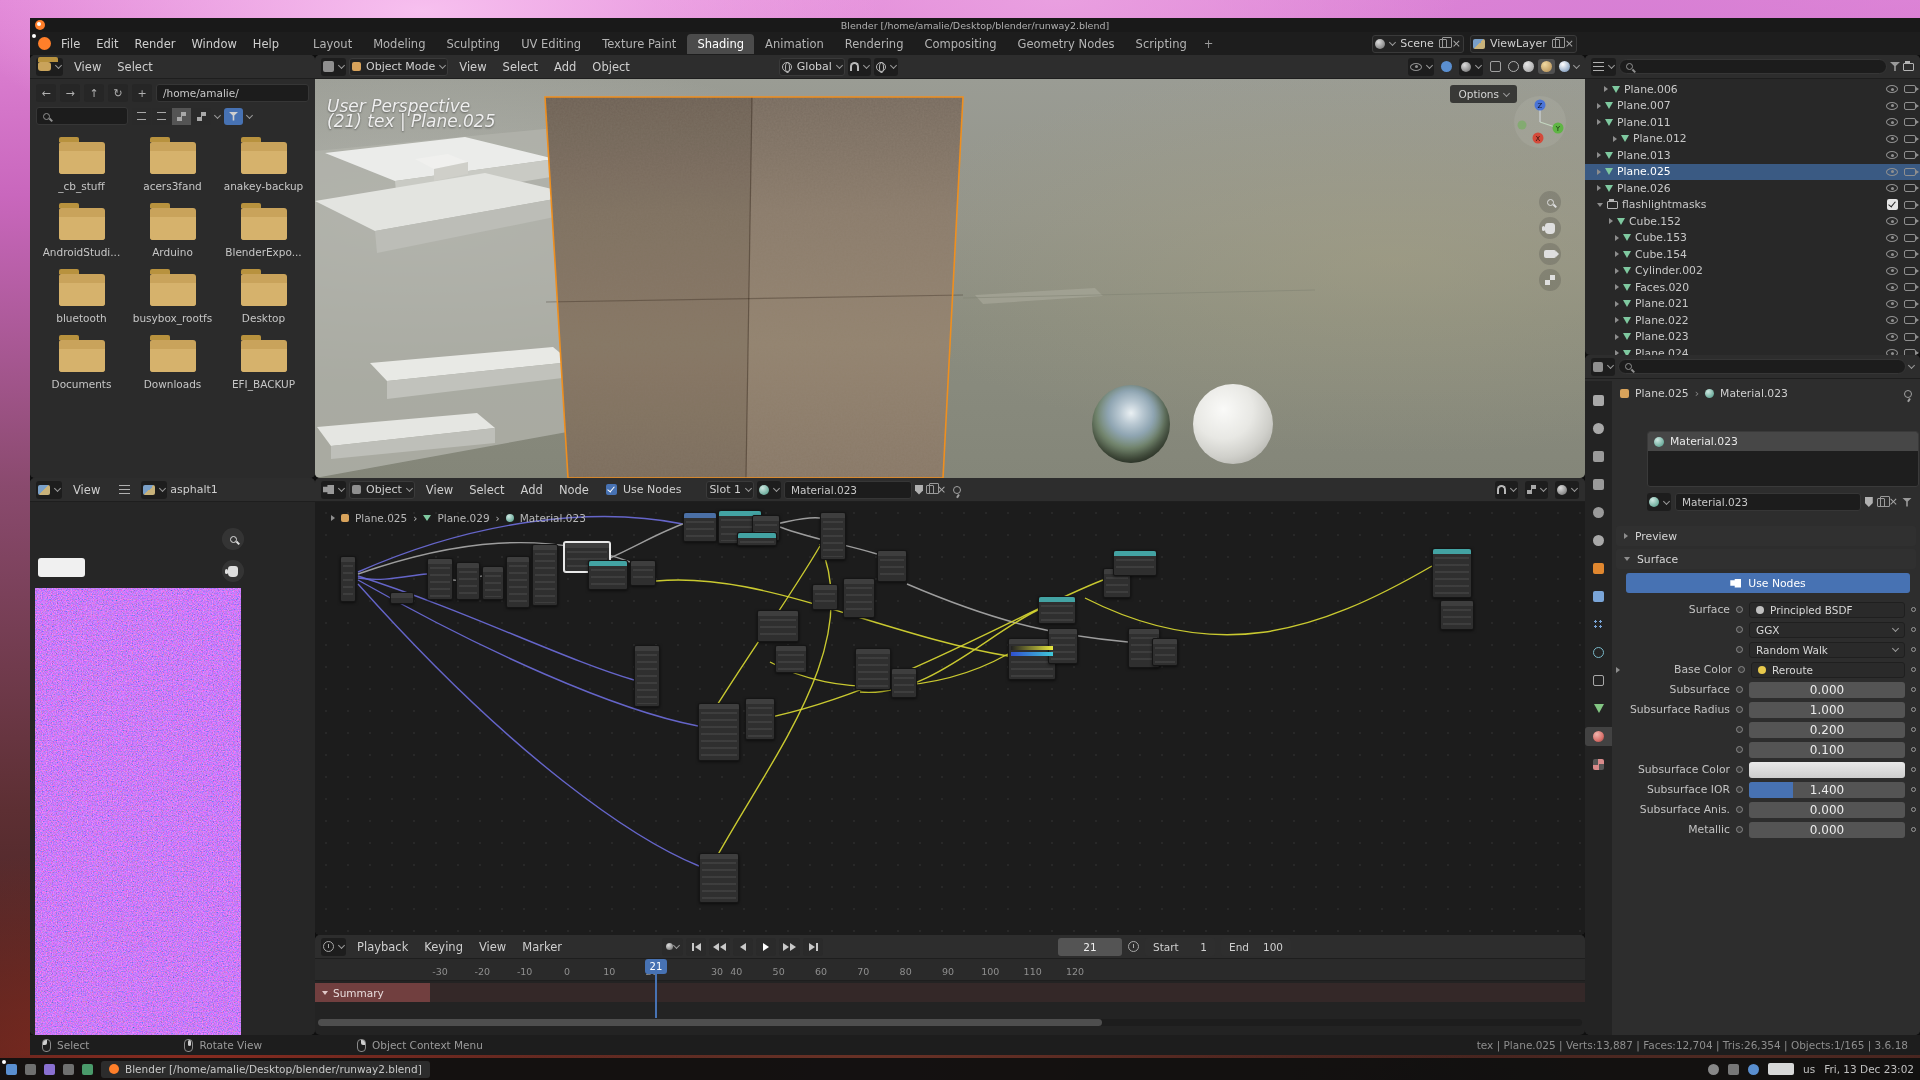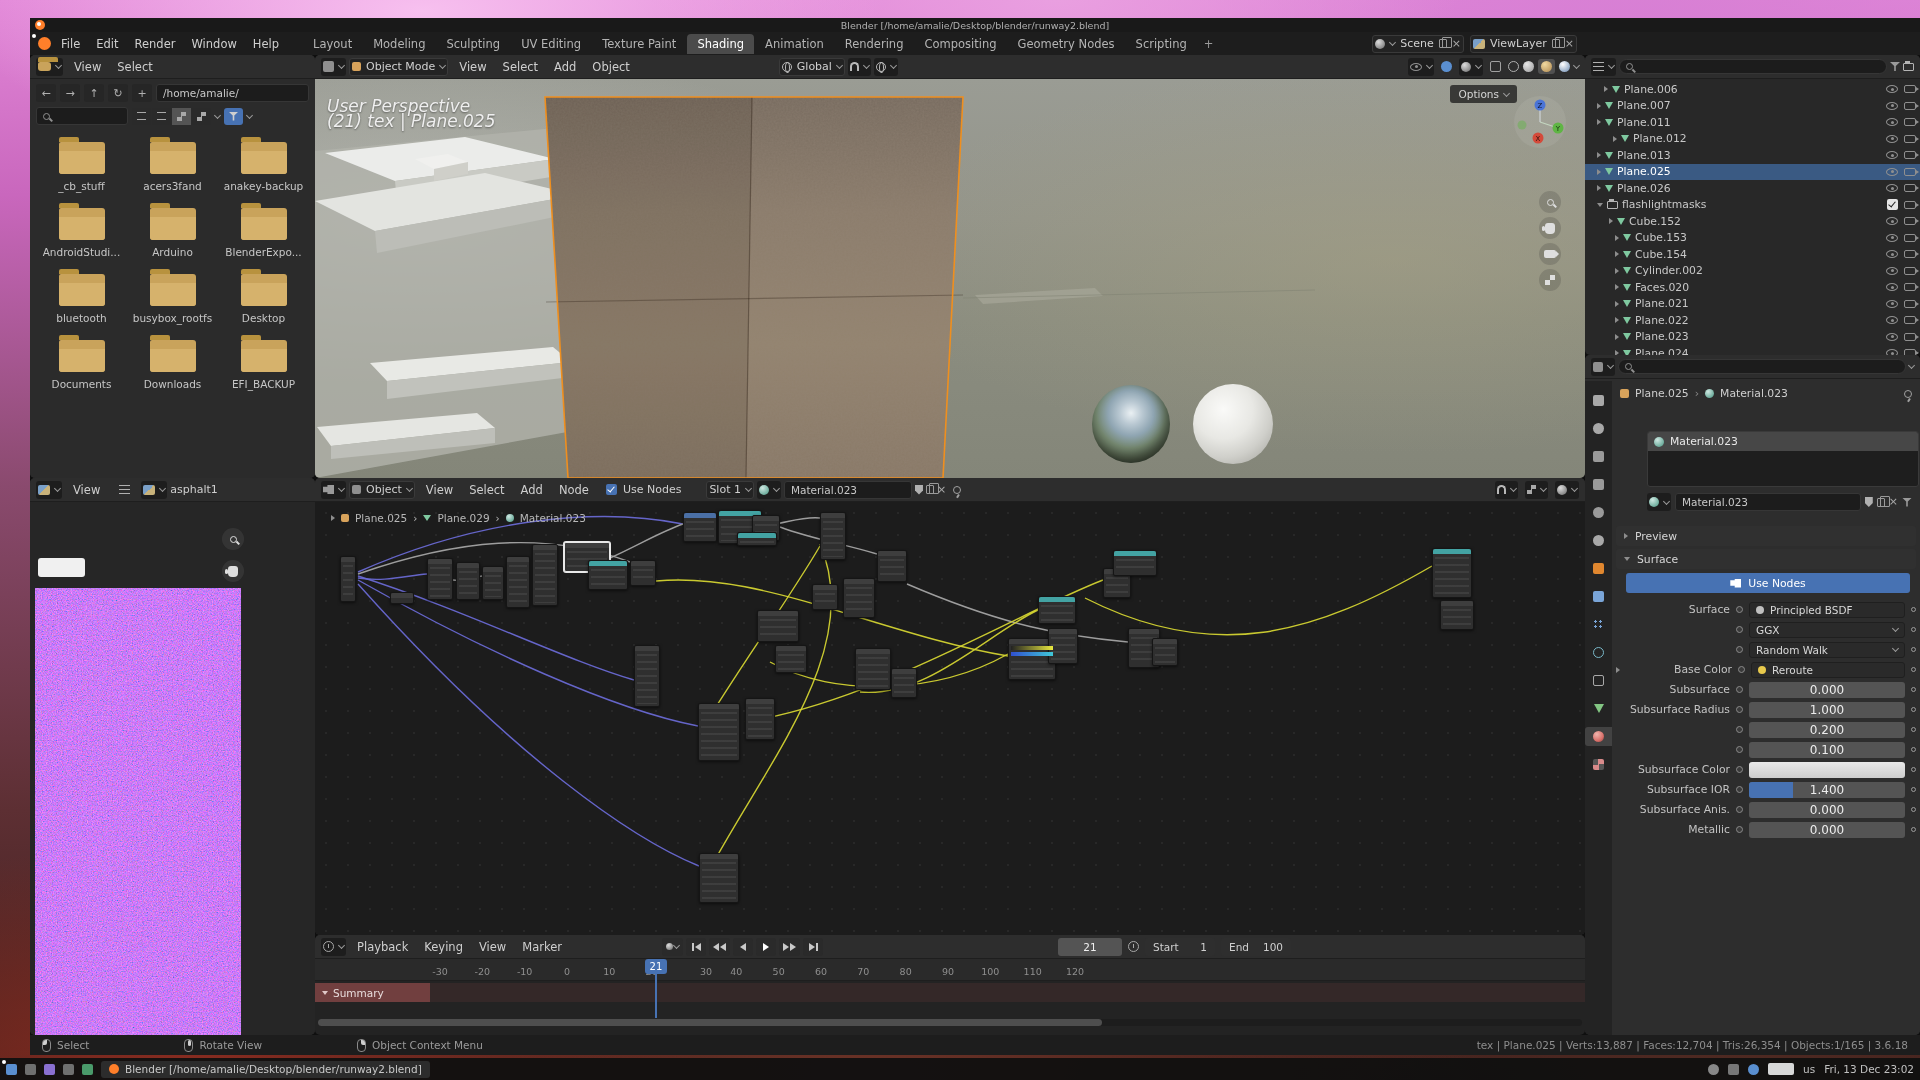--- a/index.html
+++ b/index.html
@@ -744,21 +744,21 @@
         </div>
       </div>
     </div>
     <div class="tl-ruler">
         <div class="tick-label" style="left: 125.001px;">-30</div>
         <div class="tick-label" style="left: 167.334px;">-20</div>
         <div class="tick-label" style="left: 209.667px;">-10</div>
         <div class="tick-label" style="left: 252px;">0</div>
         <div class="tick-label" style="left: 294.333px;">10</div>
         <div class="tick-label" style="left: 336.666px;">20</div>
-        <div class="tick-label" style="left: 391px;">30</div>
+        <div class="tick-label" style="left: 402px;">30</div>
         <div class="tick-label" style="left: 421.332px;">40</div>
         <div class="tick-label" style="left: 463.665px;">50</div>
         <div class="tick-label" style="left: 505.998px;">60</div>
         <div class="tick-label" style="left: 548.331px;">70</div>
         <div class="tick-label" style="left: 590.664px;">80</div>
         <div class="tick-label" style="left: 632.997px;">90</div>
         <div class="tick-label" style="left: 675.33px;">100</div>
         <div class="tick-label" style="left: 717.663px;">110</div>
         <div class="tick-label" style="left: 759.996px;">120</div>
       </div>

